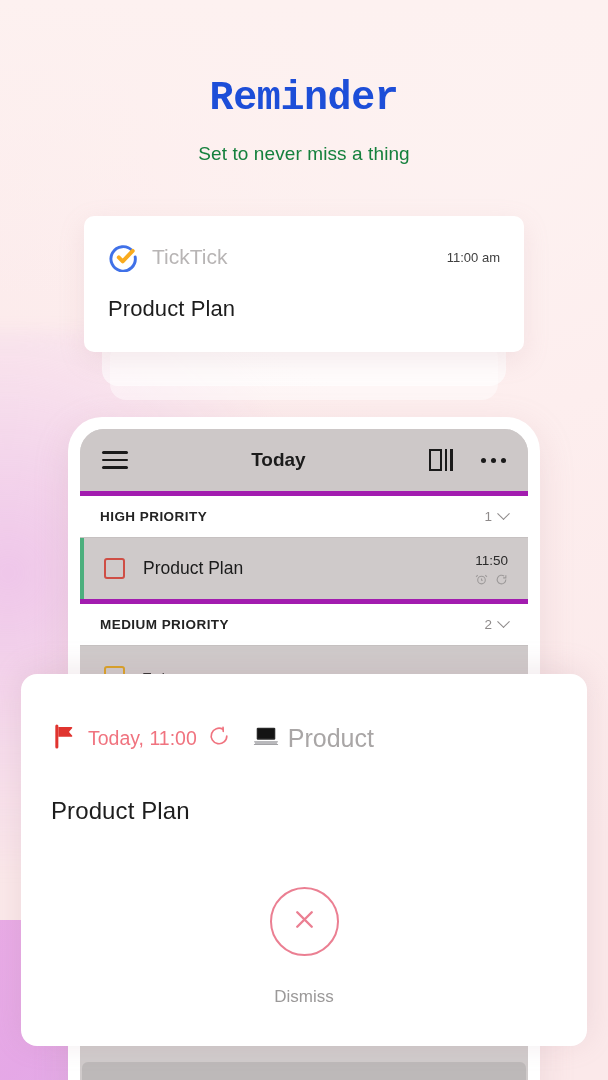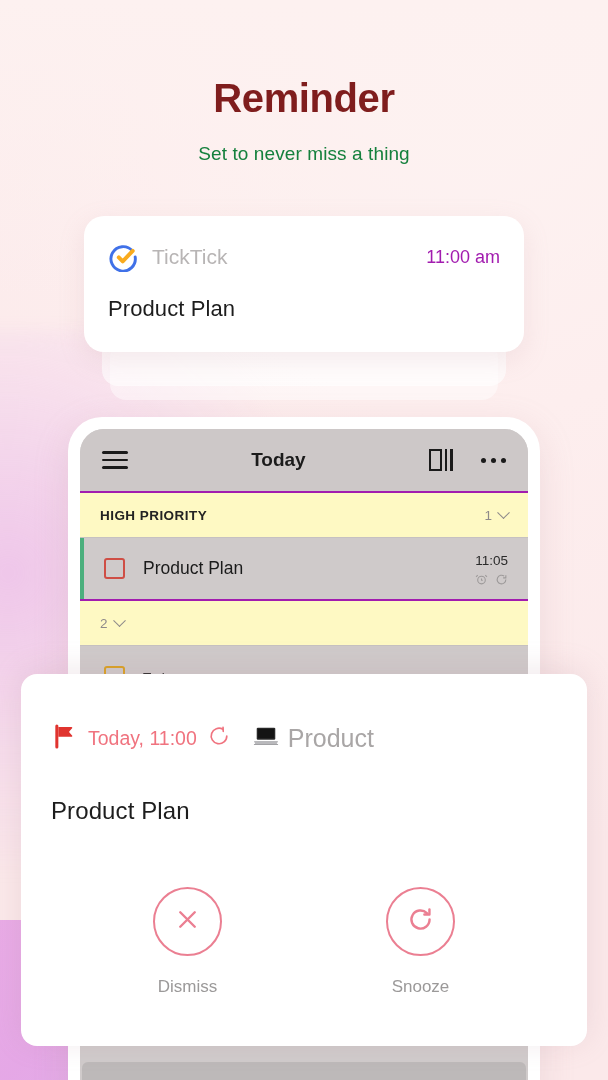--- a/index.html
+++ b/index.html
@@ -29,21 +29,21 @@
     opacity:.92;
   }
   #bg-top-wash {
     position:absolute; left:0; top:0; right:0; height:300px;
     background:linear-gradient(180deg,#fdf1f0 0%, rgba(253,241,240,0) 100%);
   }
 
   
   #header { position:absolute; top:76px; left:0; right:0; text-align:center; }
   #page-title {
-    font-size:40px; font-weight:bold; color:#7f1d1d; letter-spacing:-0.4px;
+    font-size:40px; font-weight:bold; color:#1d4ed8; letter-spacing:-0.4px;font-family:Liberation Mono, monospace;
   }
   #page-subtitle {
     margin-top:22px; font-size:19px; color:#15803d; letter-spacing:0.1px;
   }
 
   
   #phone-frame {
     position:absolute; left:68px; top:417px; width:472px; height:700px;
     background:#ffffff;
     border-radius:34px;
@@ -65,22 +65,22 @@
   #hamburger-icon i { display:block; height:2.6px; background:#1b1b1b; border-radius:2px; }
   #app-bar-title { flex:1; text-align:center; font-size:19px; font-weight:bold; color:#1b1b1b; }
   #columns-icon { display:flex; align-items:center; gap:3px; margin-right:28px; cursor:pointer; }
   #columns-icon .box { width:13px; height:22px; border:2.4px solid #1b1b1b; }
   #columns-icon .bar { width:2.6px; height:22px; background:#1b1b1b; }
   #more-icon { display:flex; gap:5px; cursor:pointer; }
   #more-icon i { width:5px; height:5px; border-radius:50%; background:#1b1b1b; display:block; }
 
   .section-head {
     height:46px; display:flex; align-items:center;
-    padding:0 20px; background:#fef9c3;
-    border-top:2px solid #a21caf;
+    padding:0 20px; background:#ffffff;
+    border-top:5px solid #a21caf;
   }
   .section-head .label { flex:1; font-size:13.5px; font-weight:bold; letter-spacing:.45px; color:#232323; }
   .section-head .count { font-size:13.5px; color:#8e8a8a; margin-right:7px; }
   .chevron-down { width:9px; height:9px; border-right:1.6px solid #8e8a8a; border-bottom:1.6px solid #8e8a8a; transform:rotate(45deg) translate(-2px,-2px); }
 
   .task-row {
     position:relative; display:flex; align-items:center;
     height:62px; padding:0 20px 0 24px; background:#cfcaca;
     border-top:1px solid #c6c1c1;
   }
@@ -96,28 +96,28 @@
   
   #notif-stack { position:absolute; left:84px; top:216px; width:440px; }
   .stack-layer {
     position:absolute; left:18px; right:18px;
     background:rgba(255,255,255,.62);
     border-radius:16px;
   }
   #stack-2 { top:126px; height:58px; left:26px; right:26px; background:rgba(255,255,255,.45); }
   #stack-1 { top:118px; height:52px; }
   #notif-card {
-    position:relative; background:#ffffff; border-radius:20px;
+    position:relative; background:#ffffff; border-radius:10px;
     padding:26px 24px 30px 24px;
     box-shadow:0 8px 26px rgba(190,150,160,.17);
   }
   #notif-top { display:flex; align-items:center; }
   #ticktick-logo { width:30px; height:30px; margin-right:14px; flex:none; }
   #notif-app-name { font-size:21px; color:#b8b5b5; flex:1; }
-  #notif-time { font-size:18px; color:#a21caf; }
+  #notif-time { font-size:13px; color:#404040; }
   #notif-body { margin-top:24px; font-size:22px; color:#1d1d1d; letter-spacing:.1px; }
 
   
   #reminder-sheet {
     position:absolute; left:21px; top:674px; width:566px; height:372px;
     background:#ffffff; border-radius:16px;
     box-shadow:0 -4px 30px rgba(180,140,155,.20);
     padding:48px 30px 0 30px;
   }
   #sheet-meta { display:flex; align-items:center; gap:9px; }
@@ -127,21 +127,21 @@
   #laptop-icon { flex:none; margin-left:14px; }
   #sheet-project { font-size:25px; color:#a9a6a6; }
   #sheet-title { margin-top:43px; font-size:24px; color:#1d1d1d; letter-spacing:.1px; }
 
   #sheet-actions { display:flex; margin-top:62px; padding:0 20px; }
   .action { flex:1; text-align:center; cursor:pointer; }
   .action-circle {
     width:69px; height:69px; border:2.2px solid #eb7f92; border-radius:50%;
     margin:0 auto; display:flex; align-items:center; justify-content:center;
   }
-  .action-label { margin-top:21px; font-size:17px; color:#9b9999; }
+  .action-label { margin-top:31px; font-size:17px; color:#9b9999; }
 
   
   #phone-bottom-strip {
     position:absolute; left:82px; bottom:0; width:444px; height:18px;
     background:#bdb9b9; border-radius:6px 6px 0 0;
   }
 </style>
 </head>
 <body>
 
@@ -180,41 +180,42 @@
     <div class="section-head">
       <span class="label">HIGH PRIORITY</span>
       <span class="count">1</span>
       <span class="chevron-down"></span>
     </div>
     <div class="task-row">
       <span class="accent" style="background:#4caf7d"></span>
       <span class="checkbox"></span>
       <span class="task-title">Product Plan</span>
       <span class="task-meta">
-        <span class="time">11:05</span>
+        <span class="time">11:50</span>
         <span class="meta-icons">
           <span>
             <svg width="13" height="13" viewBox="0 0 24 24" fill="none" stroke="#2a2a2a" stroke-width="2">
               <circle cx="12" cy="13" r="7"></circle>
                 <path d="M12 10v3l2 1"></path>
                 <path d="M5 4 2 7"></path>
                 <path d="M19 4l3 3"></path>
             </svg>
           </span>
           <span>
             <svg width="13" height="13" viewBox="0 0 24 24" fill="none" stroke="#2a2a2a" stroke-width="2">
               <path d="M20 12a8 8 0 1 1-3-6.2"></path>
                 <path d="M20 4v5h-5"></path>
             </svg>
           </span>
         </span>
       </span>
     </div>
 
     <div class="section-head">
+      <span class="label">MEDIUM PRIORITY</span>
       <span class="count">2</span>
       <span class="chevron-down"></span>
     </div>
     <div class="task-row">
       <span class="checkbox medium"></span>
       <span class="task-meta">
         <span class="time">Today</span>
       </span>
     </div>
 
@@ -277,26 +278,15 @@
         <span>
           <svg width="29" height="29" viewBox="0 0 24 24" fill="none" stroke="#eb7f92" stroke-width="2" stroke-linecap="round">
             <path d="M6 6l12 12M18 6L6 18"></path>
           </svg>
         </span>
       </div>
       <div class="action-label">Dismiss</div>
     </div>
 
 
-    <div class="action">
-      <div class="action-circle">
-        <span>
-          <svg width="29" height="29" viewBox="0 0 24 24" fill="none" stroke="#eb7f92" stroke-width="2" stroke-linecap="round" stroke-linejoin="round">
-            <path d="M19.5 12a7.5 7.5 0 1 1-2.2-5.3"></path>
-            <path d="M19.4 3.6v4.2h-4.2"></path>
-          </svg>
-        </span>
-      </div>
-      <div class="action-label">Snooze</div>
-    </div>
 
   </div>
 </div>
 
 </body></html>

